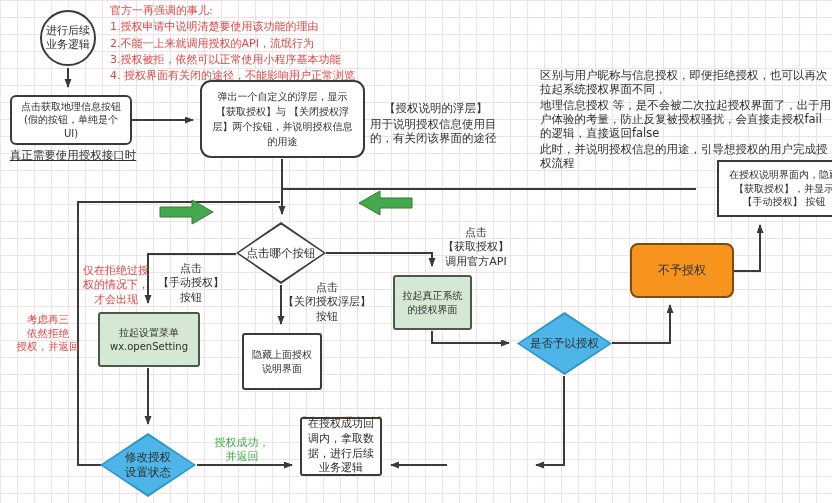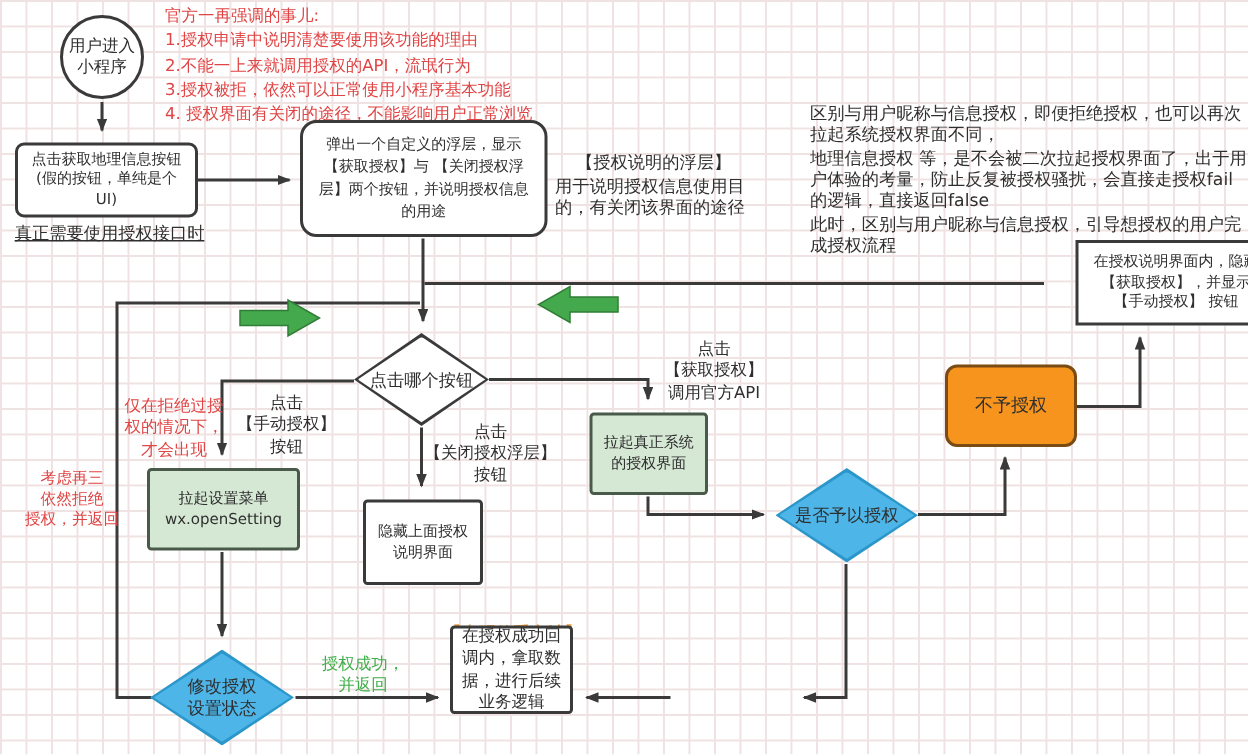--- a/index.html
+++ b/index.html
@@ -63,21 +63,21 @@
       <path d="M612,343 H670 V305" marker-end="url(#ah)"></path>
       <path d="M710,271 H760 V225" marker-end="url(#ah)"></path>
       <path d="M564,376 V465 H536" marker-end="url(#ah)"></path>
       <path d="M447,465 H391" marker-end="url(#ah)"></path>
     </g>
     <polygon points="160,207 192,207 192,200 213,212 192,224 192,217 160,217" fill="#44a94c" stroke="#2f7d36" stroke-width="1"></polygon>
     <polygon points="412,198 380,198 380,191 359,203 380,215 380,208 412,208" fill="#44a94c" stroke="#2f7d36" stroke-width="1"></polygon>
   </svg>
 
   <div class="node circle center" style="left:40px;top:10px;width:56px;height:56px;">
-    <span>用户进入小程序</span>
+    <span>进行后续业务逻辑</span>
   </div>
 
   <div class="node note red" style="left:110px;top:4px;width:310px;">
     <p>官方一再强调的事儿:</p>
     <p>1.授权申请中说明清楚要使用该功能的理由</p>
     <p>2.不能一上来就调用授权的API，流氓行为</p>
     <p>3.授权被拒，依然可以正常使用小程序基本功能</p>
     <p>4. 授权界面有关闭的途径，不能影响用户正常浏览</p>
   </div>
 
@@ -90,21 +90,21 @@
   <div class="node box box-strong center" style="left:200px;top:80px;width:165px;height:78px;padding:4px 7px;">弹出一个自定义的浮层，显示【获取授权】与 【关闭授权浮层】两个按钮，并说明授权信息的用途</div>
 
   <div class="node plain" style="left:370px;top:101px;width:132px;">
     <p style="padding-left:14px;">【授权说明的浮层】</p>
     <p>用于说明授权信息使用目的，有关闭该界面的途径</p>
   </div>
 
   <div class="node plain" style="left:540px;top:68px;width:292px;">
     <p>区别与用户昵称与信息授权，即便拒绝授权，也可以再次拉起系统授权界面不同，</p>
     <p>地理信息授权 等，是不会被二次拉起授权界面了，出于用户体验的考量，防止反复被授权骚扰，会直接走授权fail的逻辑，直接返回false</p>
-    <p>此时，区别与用户昵称与信息授权，引导想授权的用户完成授权流程</p>
+    <p>此时，并说明授权信息的用途，引导想授权的用户完成授权流程</p>
   </div>
 
   <div class="node box center" style="left:717px;top:160px;width:134px;height:57px;border-width:2.5px;border-radius:0;">在授权说明界面内，隐藏【获取授权】，并显示 【手动授权】 按钮</div>
 
   <div class="diamond" style="left:236px;top:222px;width:90px;height:62px;--fill:#ffffff;--stroke:#3a3a3a;">
     <div class="d-outer"></div>
     <div class="d-inner"></div>
     <span class="d-label">点击哪个按钮</span>
   </div>
 
@@ -119,21 +119,21 @@
 按钮</div>
 
   <div class="node box center" style="left:242px;top:333px;width:80px;height:57px;">隐藏上面授权说明界面</div>
 
   <div class="diamond" style="left:517px;top:312px;width:95px;height:63px;--fill:#4db5e8;--stroke:#2b96c9;">
     <div class="d-outer"></div>
     <div class="d-inner"></div>
     <span class="d-label">是否予以授权</span>
   </div>
 
-  <div class="node box orange center" style="left:630px;top:243px;width:88px;height:55px;">不予授权</div>
+  <div class="node box orange center" style="left:630px;top:243px;width:104px;height:55px;">不予授权</div>
 
   <div class="node note center prewrap" style="left:150px;top:262px;width:82px;">点击
 【手动授权】
 按钮</div>
 
   <div class="node note red center" style="left:82px;top:264px;width:68px;">仅在拒绝过授权的情况下，才会出现</div>
 
   <div class="node note red center prewrap" style="left:12px;top:313px;width:72px;font-size:10.5px;">考虑再三
 依然拒绝
 授权，并返回</div>

